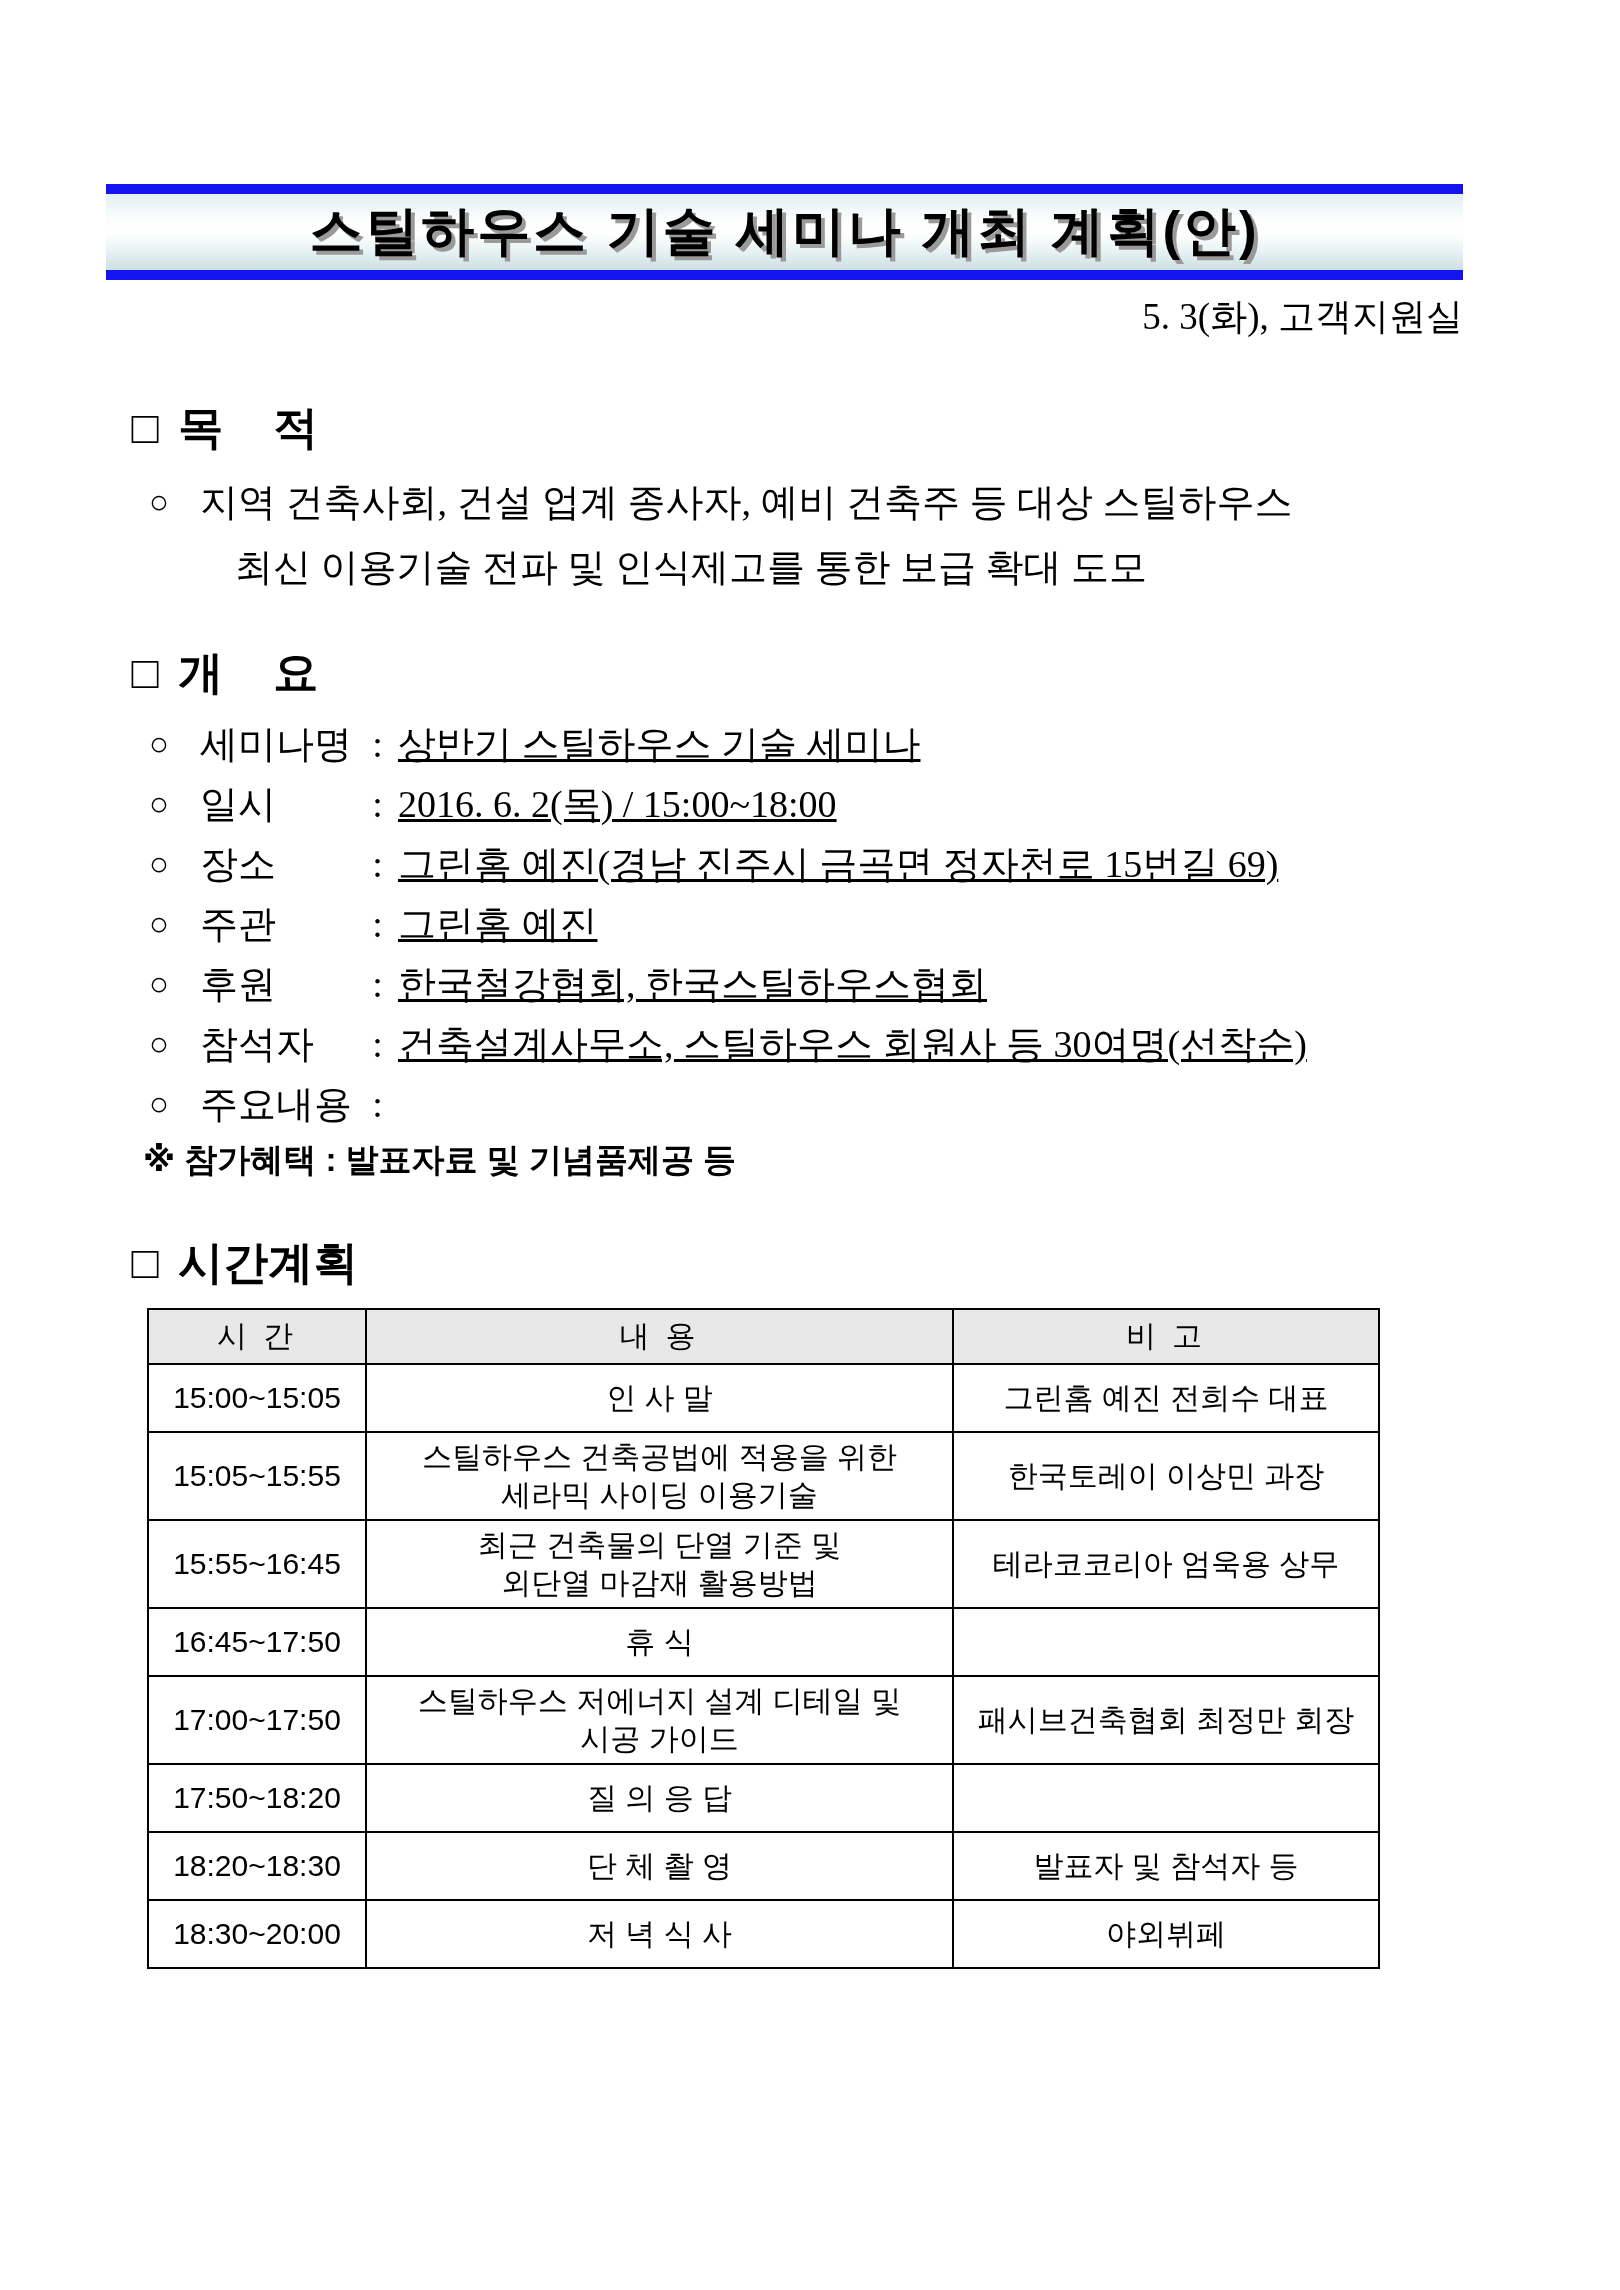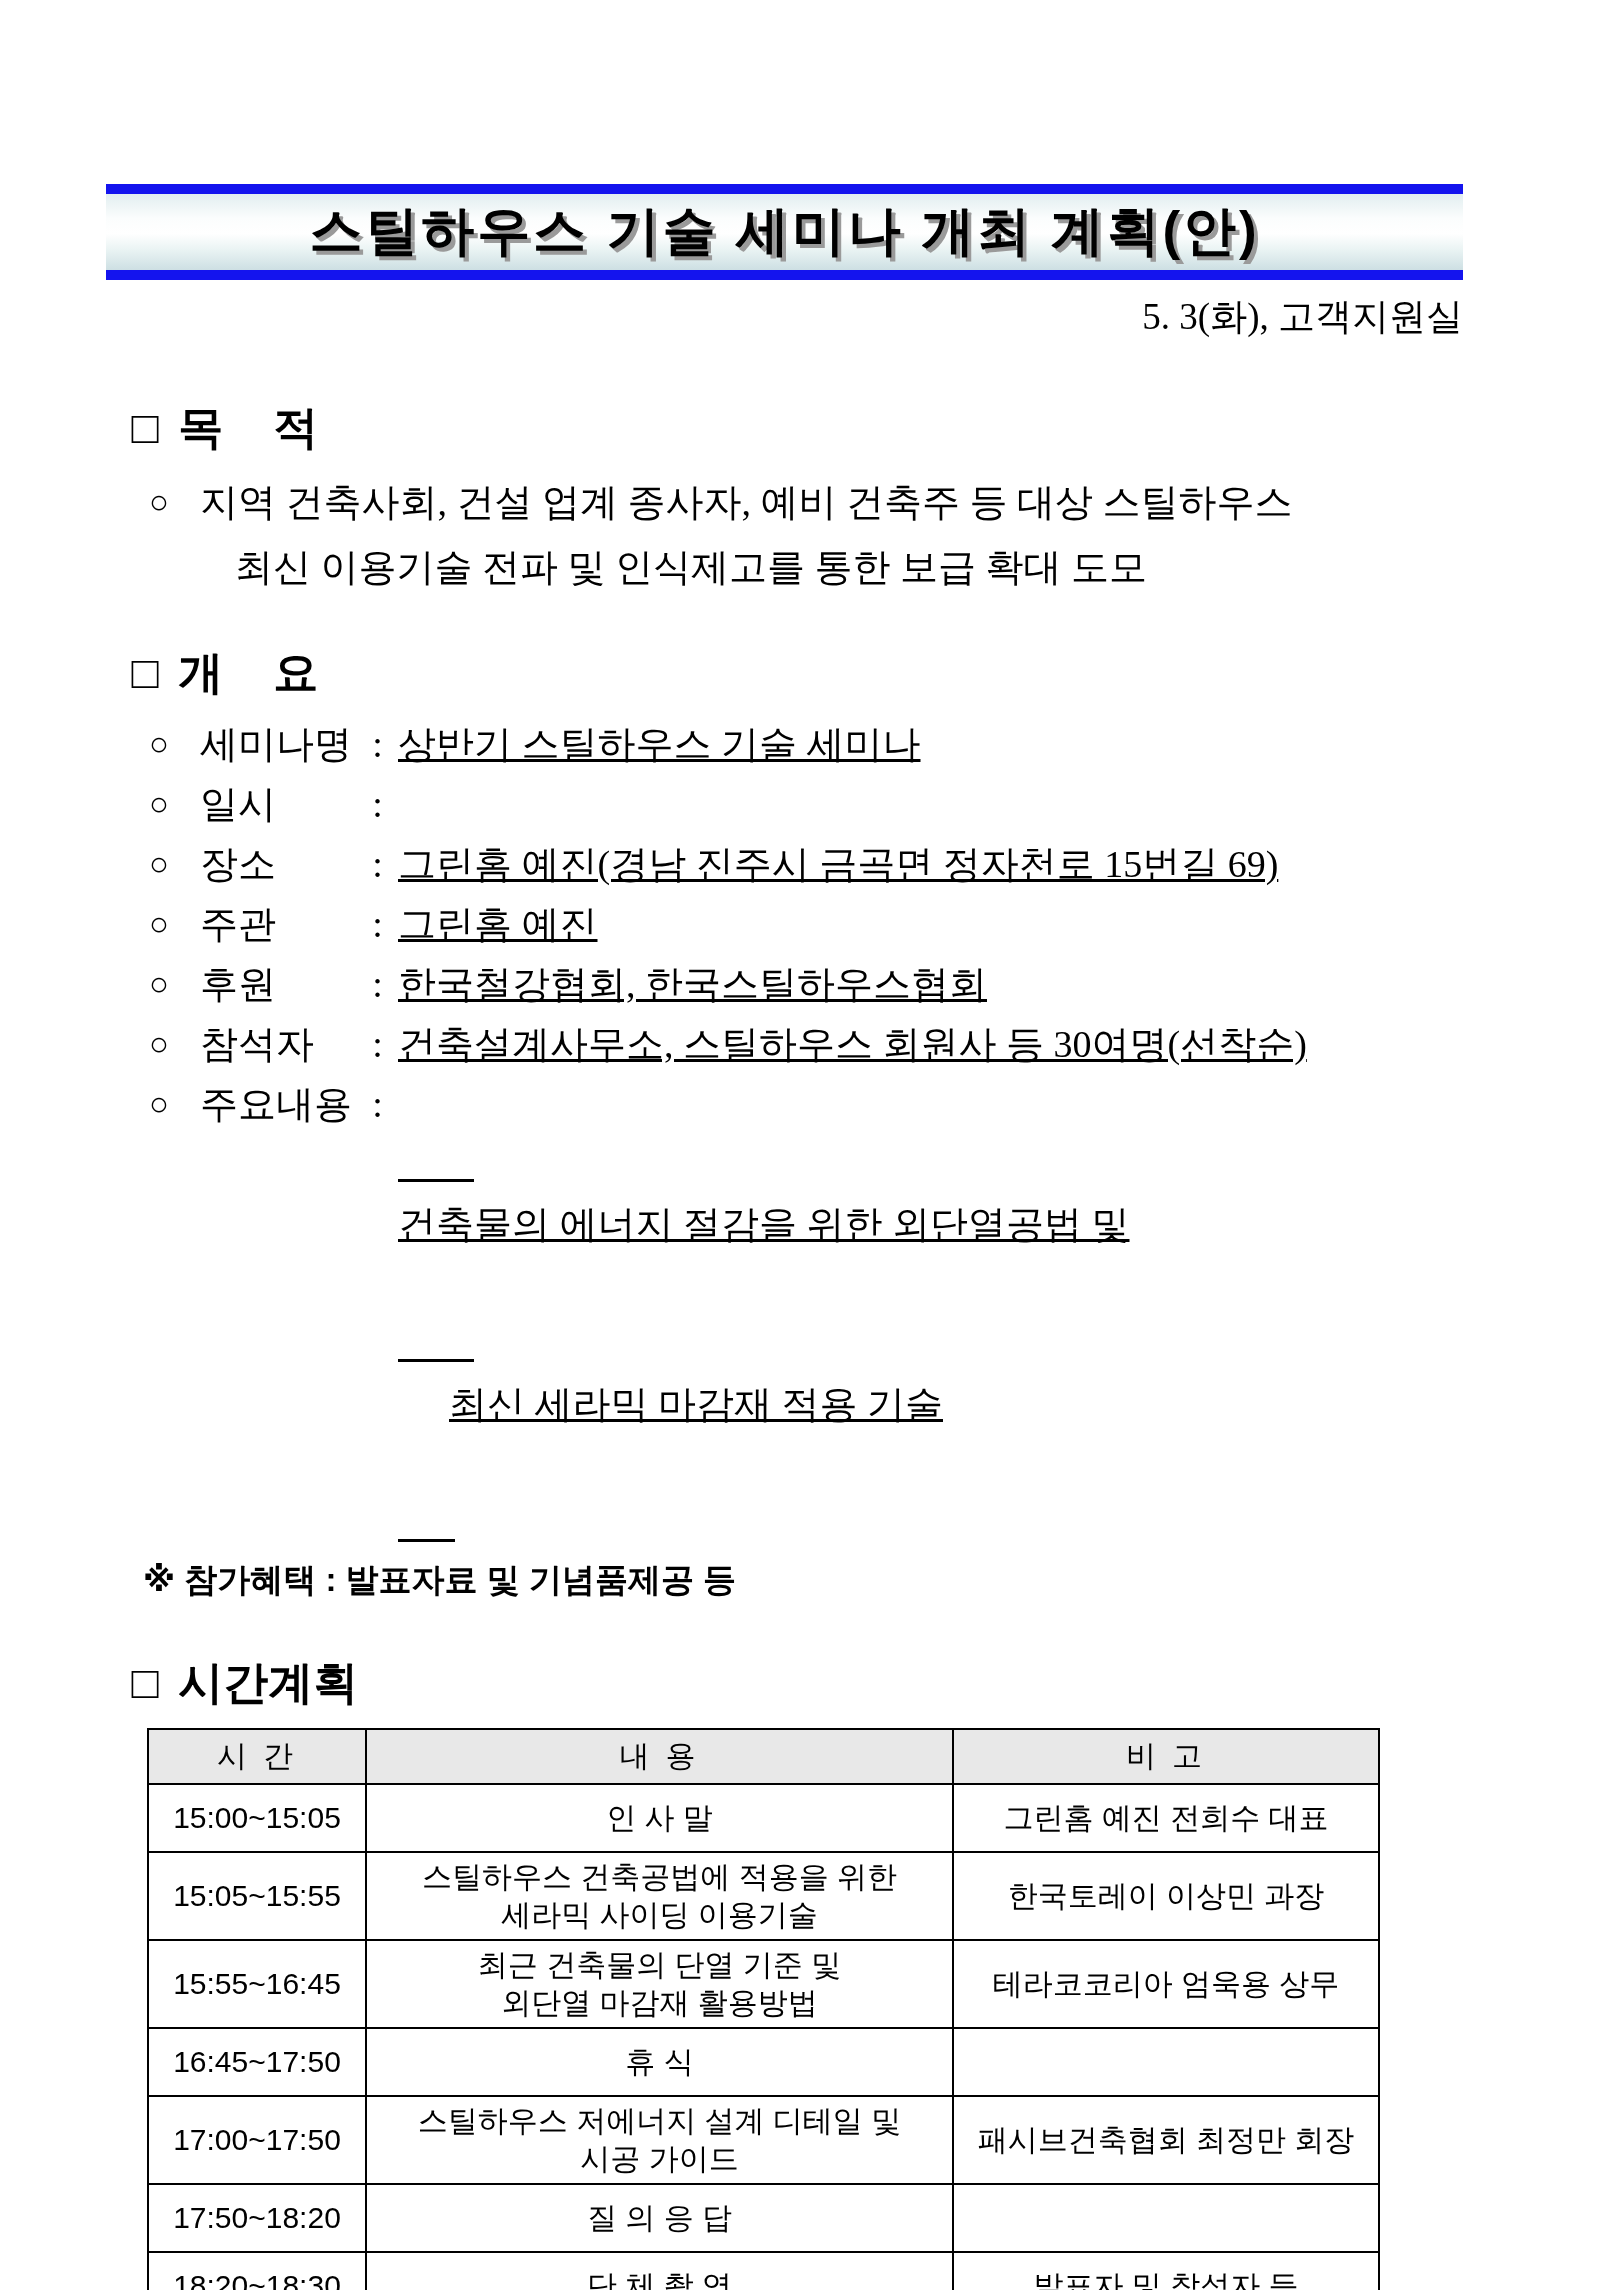--- a/index.html
+++ b/index.html
@@ -160,20 +160,21 @@
     <div class="ov-item">
       <span class="bullet">○</span>
       <span class="ov-label">세미나명</span>
       <span class="ov-colon">:</span>
       <span class="ov-value">상반기 스틸하우스 기술 세미나</span>
     </div>
     <div class="ov-item">
       <span class="bullet">○</span>
       <span class="ov-label">일시</span>
       <span class="ov-colon">:</span>
+      <span class="ov-value">2016. 6. 2(목) / 15:00~18:00</span>
     </div>
     <div class="ov-item">
       <span class="bullet">○</span>
       <span class="ov-label">장소</span>
       <span class="ov-colon">:</span>
       <span class="ov-value">그린홈 예진(경남 진주시 금곡면 정자천로 15번길 69)</span>
     </div>
     <div class="ov-item">
       <span class="bullet">○</span>
       <span class="ov-label">주관</span>
@@ -189,24 +190,20 @@
     <div class="ov-item">
       <span class="bullet">○</span>
       <span class="ov-label">참석자</span>
       <span class="ov-colon">:</span>
       <span class="ov-value">건축설계사무소, 스틸하우스 회원사 등 30여명(선착순)</span>
     </div>
     <div class="ov-item">
       <span class="bullet">○</span>
       <span class="ov-label">주요내용</span>
       <span class="ov-colon">:</span>
-      <span class="ov-value">
-        <div>건축물의 에너지 절감을 위한 외단열공법 및</div>
-        <div class="v2">최신 세라믹 마감재 적용 기술</div>
-      </span>
     </div>
   </div>
   <div class="benefit-note">※ 참가혜택 : 발표자료 및 기념품제공 등</div>
 
   <div class="sec-heading h-schedule">
     <span class="sq">□</span><span>시간계획</span>
   </div>
 
   <table class="schedule-table">
     <colgroup>

